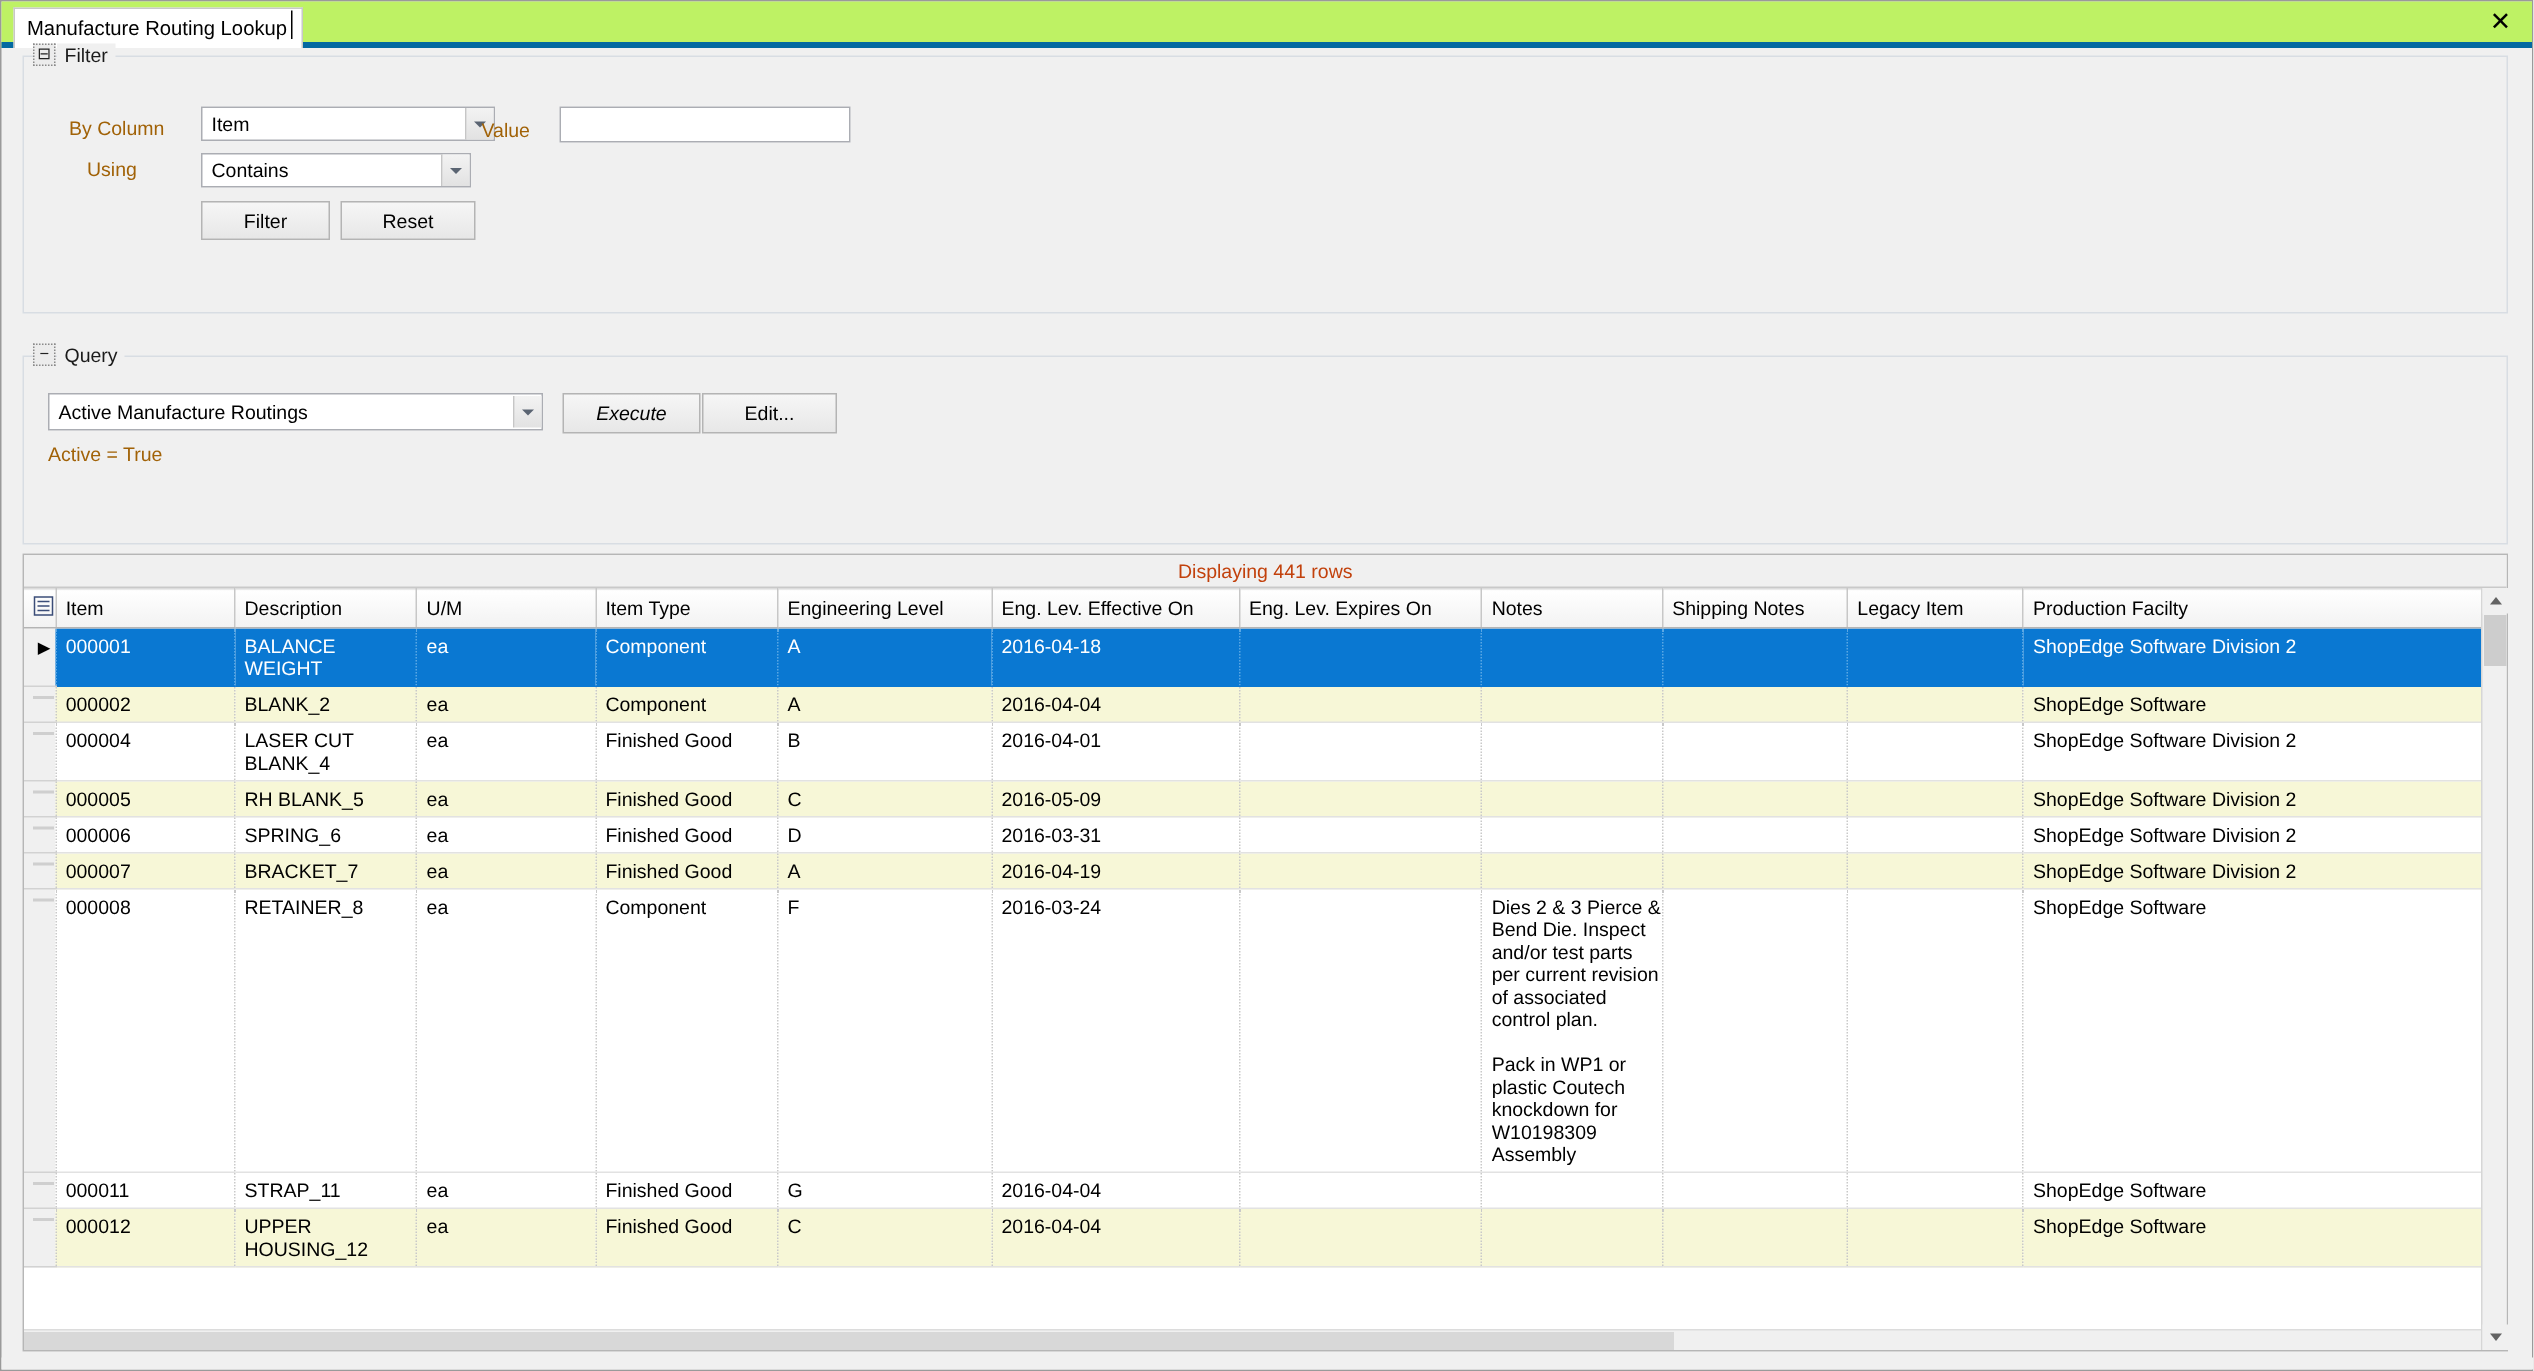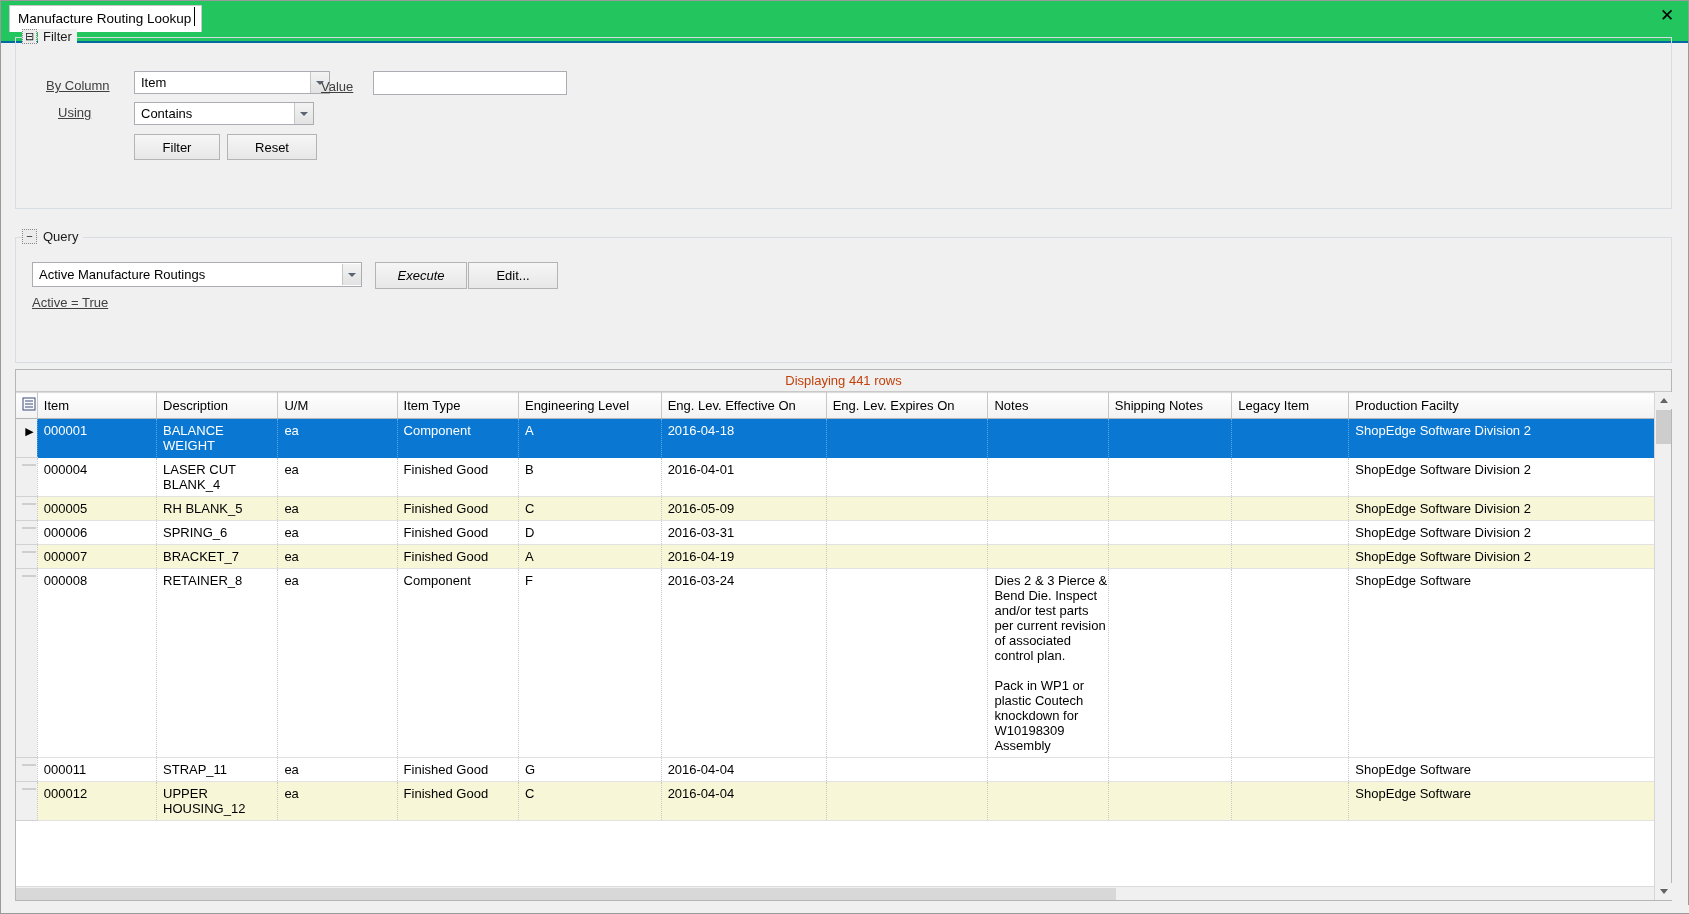--- a/index.html
+++ b/index.html
@@ -15,23 +15,23 @@
   .app {
     position: relative;
     width: 1689px; height: 914px;
     background: #f0f0f0;
     border: 1px solid #9a9a9a;
   }
 
   
   .tabstrip {
     position: relative;
-    height: 42px;
-    background: #22c55e;
-    border-bottom: 2px solid #0369a1;
+    height: 31px;
+    background: #bef264;
+    border-bottom: 4px solid #0369a1;
   }
   .tab {
     position: absolute;
     left: 8px; top: 4px;
     height: 27px;
     padding: 5px 10px 0 8px;
     background: #ffffff;
     border: 1px solid #c8c8c8;
     border-bottom: none;
     font-size: 13.5px;
@@ -84,23 +84,22 @@
     cursor: pointer;
   }
 
   #filterbox { left: 14px; top: 36px; width: 1657px; height: 172px; }
   #querybox  { left: 14px; top: 236px; width: 1657px; height: 126px; }
 
   
   .lbl {
     position: absolute;
     font-size: 13px;
-    color: #404040;
+    color: #a16207;
     white-space: nowrap;
-    text-decoration: underline;
   }
   .combo {
     position: absolute;
     background: #ffffff;
     border: 1px solid #abadb3;
     height: 23px;
     display: flex;
     align-items: center;
   }
   .combo .ctext {
@@ -398,20 +397,36 @@
               <td>ea</td>
               <td>Component</td>
               <td>A</td>
               <td>2016-04-18</td>
               <td></td>
               <td></td>
               <td></td>
               <td></td>
               <td>ShopEdge Software Division 2</td>
             </tr>
+            <tr class="rowalt">
+              <td class="selcol">
+                <div class="selcol-inner"></div>
+              </td>
+              <td>000002</td>
+              <td>BLANK_2</td>
+              <td>ea</td>
+              <td>Component</td>
+              <td>A</td>
+              <td>2016-04-04</td>
+              <td></td>
+              <td></td>
+              <td></td>
+              <td></td>
+              <td>ShopEdge Software</td>
+            </tr>
             <tr class="rowplain">
               <td class="selcol">
                 <div class="selcol-inner"></div>
               </td>
               <td>000004</td>
               <td>LASER CUT BLANK_4</td>
               <td>ea</td>
               <td>Finished Good</td>
               <td>B</td>
               <td>2016-04-01</td>

